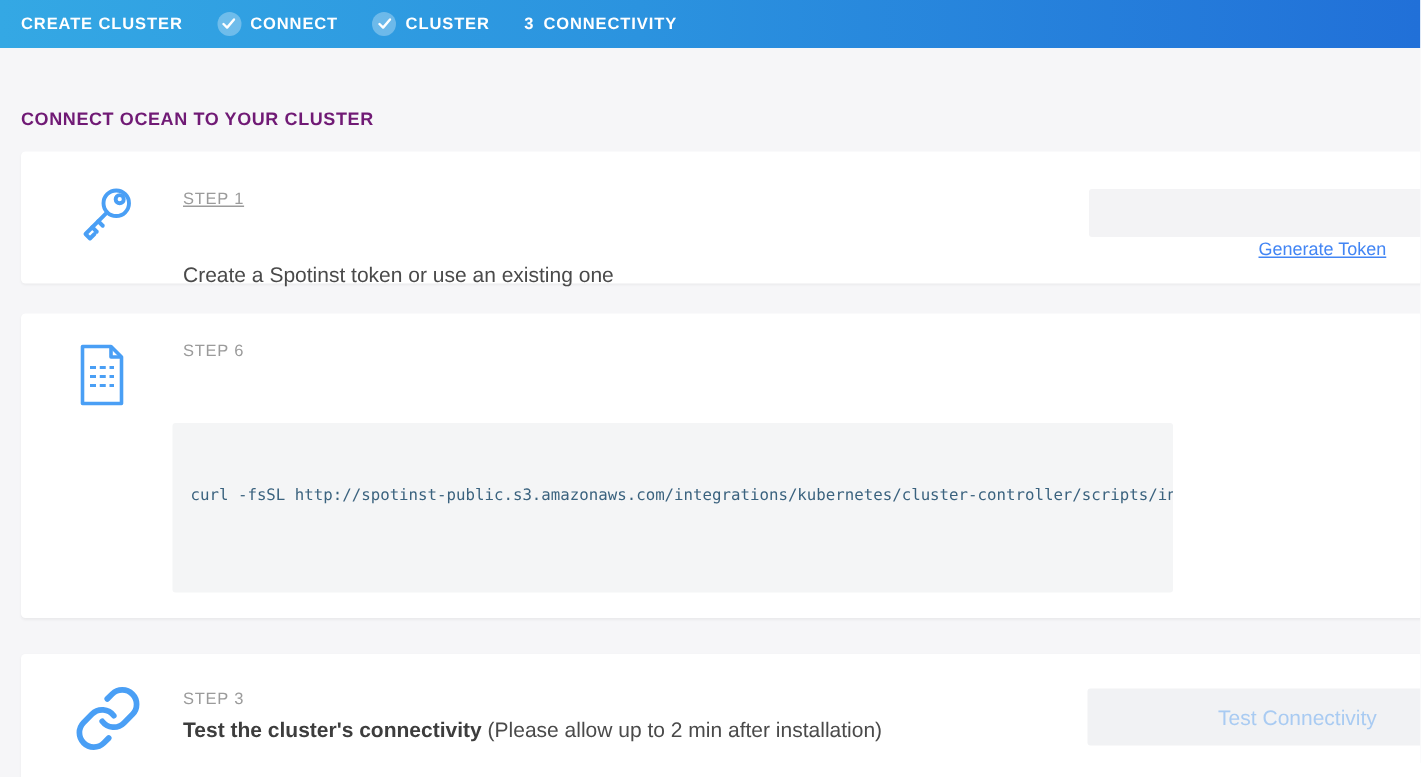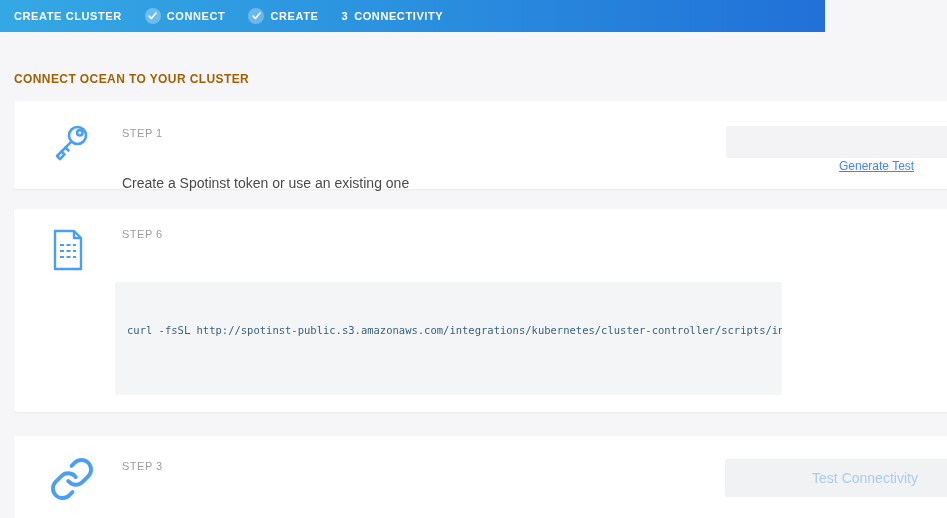--- a/index.html
+++ b/index.html
@@ -4,21 +4,21 @@
 <style>
   * { margin:0; padding:0; box-sizing:border-box; }
   html,body { font-family:"Liberation Sans", sans-serif; }
   #screen {
     position:relative; width:947px; height:518px;
     background:#f6f6f8; overflow:hidden;
   }
 
   
   .topbar {
-    position:absolute; left:0; top:0; width:825px; height:32px;
+    position:absolute; left:0; top:0; width:947px; height:32px;
     background:linear-gradient(90deg,#34a8e4 0%,#2b93df 45%,#2170d8 100%);
     display:flex; align-items:center; padding-left:14px;
   }
   .topbar .bar-title {
     color:#fff; font-size:11px; font-weight:bold; letter-spacing:.6px;
   }
   .bar-step {
     display:flex; align-items:center; margin-left:23px; cursor:pointer;
   }
   .bar-step .check {
@@ -31,21 +31,21 @@
   .bar-step .num {
     color:#fff; font-size:11px; font-weight:bold; margin-right:6px; letter-spacing:.6px;
   }
   .bar-step .lbl {
     color:#fff; font-size:11px; font-weight:bold; letter-spacing:.6px;
   }
 
   
   .section-title {
     position:absolute; left:14px; top:72px;
-    color:#a16207; font-size:12px; font-weight:bold; letter-spacing:.4px;
+    color:#701a75; font-size:12px; font-weight:bold; letter-spacing:.4px;
   }
 
   
   .card {
     position:absolute; left:14px; right:-10px;
     background:#ffffff; border-radius:3px;
     box-shadow:0 1px 2px rgba(0,0,0,.05);
   }
   #card-step1 { top:101px; height:88px; }
   #card-step2 { top:209px; height:203px; }
@@ -53,21 +53,21 @@
 
   .step-icon { position:absolute; left:35px; }
   #card-step1 .step-icon { top:21px; }
   #card-step2 .step-icon { top:19px; }
   #card-step3 .step-icon { top:20px; }
 
   .step-label {
     position:absolute; left:108px;
     color:#9b9b9b; font-size:11px; letter-spacing:.5px;
   }
-  #card-step1 .step-label { top:26px; }
+  #card-step1 .step-label { top:26px;text-decoration:underline; }
   #card-step2 .step-label { top:19px; }
   #card-step3 .step-label { top:24px; }
 
   .step-title {
     position:absolute; left:108px;
     font-size:14px; color:#4a4a4a;
   }
   #card-step1 .step-title { top:44px;margin-top:30px; }
   #card-step2 .step-title { top:37px; }
   #card-step3 .step-title { top:42px; }
@@ -117,21 +117,21 @@
       </span>
       <span class="lbl">CONNECT</span>
     </div>
 
     <div class="bar-step">
       <span class="check">
         <svg width="9" height="8" viewBox="0 0 9 8">
             <path d="M1 4 L3.4 6.4 L8 1" fill="none" stroke="#ffffff" stroke-width="1.6" stroke-linecap="round" stroke-linejoin="round"></path>
           </svg>
       </span>
-      <span class="lbl">CREATE</span>
+      <span class="lbl">CLUSTER</span>
     </div>
 
     <div class="bar-step">
       <span class="num">3</span>
       <span class="lbl">CONNECTIVITY</span>
     </div>
   </div>
 
   <div class="section-title">CONNECT OCEAN TO YOUR CLUSTER</div>
 
@@ -143,21 +143,21 @@
           <circle cx="30.8" cy="10.8" r="2.7"></circle>
           <path d="M22.4 19.6 L8 34 l3 3 3-3"></path>
           <path d="M12.5 29.5 l3 3"></path>
           <path d="M16.5 25.5 l3 3"></path>
         </g>
       </svg>
     </span>
     <div class="step-label">STEP 1</div>
     <div class="step-title">Create a Spotinst token or use an existing one</div>
     <input class="token-input" type="text" value="" style="">
-    <a class="generate-link">Generate Test</a>
+    <a class="generate-link">Generate Token</a>
   </div>
 
   <div class="card" id="card-step2">
     <span class="step-icon">
       <svg width="38" height="44" viewBox="0 0 38 44">
         <g fill="none" stroke="#4a9ff5" stroke-width="2.4" stroke-linejoin="round">
           <path d="M6 3 h19 l7 7 v31 H6 z"></path>
           <path d="M25 3 v7 h7"></path>
         </g>
         <g stroke="#4a9ff5" stroke-width="2" stroke-dasharray="4 2.5">
@@ -181,16 +181,17 @@
   <div class="card" id="card-step3">
     <span class="step-icon">
       <svg width="46" height="46" viewBox="0 0 24 24">
         <g fill="none" stroke="#4a9ff5" stroke-width="2" stroke-linecap="round" stroke-linejoin="round">
           <path d="M10 13a5 5 0 0 0 7.54.54l3-3a5 5 0 0 0-7.07-7.07l-1.72 1.71"></path>
           <path d="M14 11a5 5 0 0 0-7.54-.54l-3 3a5 5 0 0 0 7.07 7.07l1.71-1.71"></path>
         </g>
       </svg>
     </span>
     <div class="step-label">STEP 3</div>
+    <div class="step-title"><span class="bold">Test the cluster's connectivity</span><span>  (Please allow up to 2 min after installation)</span></div>
     <button class="test-btn">Test Connectivity</button>
   </div>
 
 </div>
 
 </body></html>

